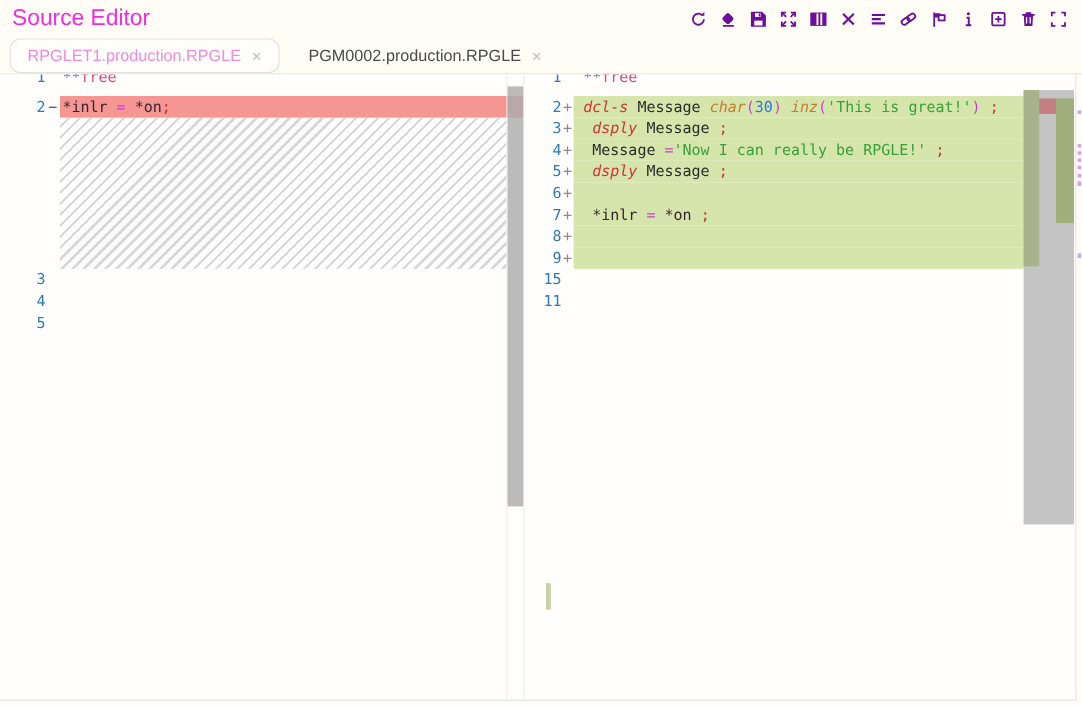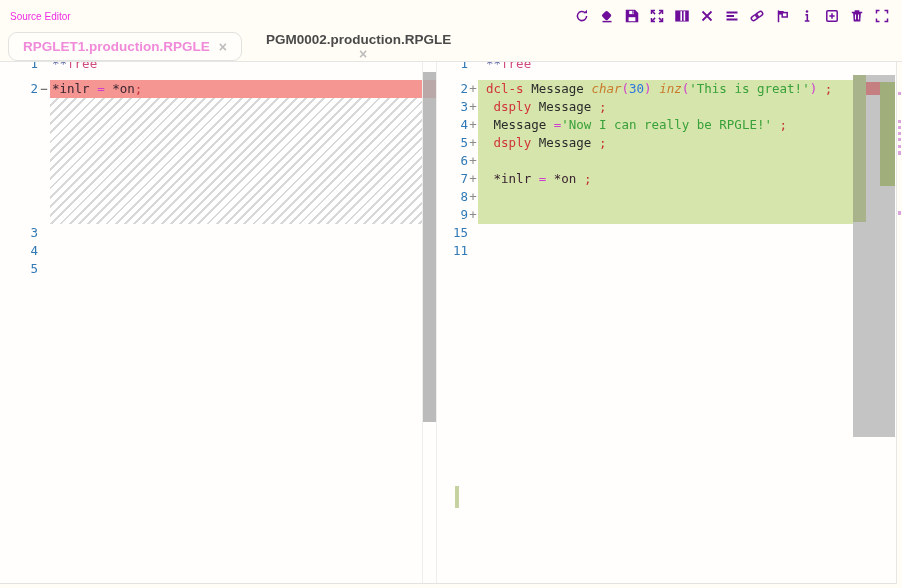--- a/index.html
+++ b/index.html
@@ -1,30 +1,30 @@
 <!DOCTYPE html>
 <html style="--c-title: #ee2ce2; --c-tab-active: #f08ad9; --c-tab-inactive: #4a4a4a; --c-icon: #6e0f9b; --c-line-number: #3079b5; --c-sign-minus: #555555; --c-sign-plus: #8a8a8a; --c-removed-bg: #f59693; --c-added-bg: #d6e5ac; --c-kw: #d13438; --c-typ: #c87a2a; --c-num: #2b76dd; --c-str: #39a139; --c-par: #cf3fcf; --c-op: #cf3fcf; --c-semi: #c43333; --c-sp: #3a2430; --c-pln: #2b2b2b; --c-dir: #5560a0; --c-dirf: #d04a7d; --c-ruler-red: #c57f80; --c-ruler-green: #9fae7a; --c-ruler-overlap: #a9b38b; --c-edge-dash: #dba2dd; --c-edge-green: #c6d2a2;"><head>
 <meta charset="utf-8">
 <style>
   * { margin:0; padding:0; box-sizing:border-box; }
   html,body { width:902px; height:588px; }
   body { font-family:"Liberation Sans", sans-serif; background:#fffdf6; position:relative; overflow:hidden; }
 
   
   .header { height:32px; display:flex; align-items:center; justify-content:space-between; padding:0 12px 0 10px; }
-  .title { font-size:10px; color:var(--c-title); }
+  .title { font-size:19px; color:var(--c-title); }
   .toolbar { display:flex; align-items:center; gap:9px; }
   .tbi { width:16px; height:16px; color:var(--c-icon); display:inline-flex; cursor:pointer; }
   .tbi svg { width:16px; height:16px; }
 
   
   .tabbar { height:30px; display:flex; align-items:flex-end; padding-left:8px; border-bottom:1px solid #e5e5e3; position:relative; }
-  .tab { height:29px; display:flex; align-items:center; padding:0 14px; font-size:13.5px; cursor:pointer;font-weight:bold; }
+  .tab { height:29px; display:flex; align-items:center; padding:0 14px; font-size:13.5px; cursor:pointer; }
   .tab.active { border:1px solid #e2e2df; border-radius:9px; background:#fffefb; color:var(--c-tab-active); }
-  .tab.inactive { color:var(--c-tab-inactive); margin-left:10px;flex-direction:column; }
+  .tab.inactive { color:var(--c-tab-inactive); margin-left:10px; }
   .tab .x { color:#bdbdbd; font-size:14px; margin-left:9px; line-height:1; }
 
   
   .editor { position:absolute; left:0; top:62px; width:897px; height:522px; background:#fffefd;
             border-right:1px solid #e6e6e4; border-bottom:1px solid #e3e3e1; overflow:hidden; }
   .pane { position:absolute; top:0; height:522px; overflow:hidden; }
   .pane.left { left:0; width:437px; }
   .pane.right { left:437px; width:460px; }
 
   .row { position:relative; height:18px; display:flex; align-items:center;
@@ -42,21 +42,21 @@
   .pane.right .sign { width:10px; color:var(--c-sign-plus); }
   .code { position:relative; white-space:pre; flex:1; }
   .pane.left .code { padding-left:2px; }
   .pane.right .code { padding-left:8px; }
   .row.clip .ln, .row.clip .sign, .row.clip .code { top:-7px; }
 
   .hatch { height:126px; margin-left:50px; margin-right:15px;
            background:repeating-linear-gradient(135deg,#ffffff 0 4.5px,#d8d8d8 4.5px 6.5px); }
 
   
-  .t-kw{color:var(--c-kw);} .t-typ{color:var(--c-typ);font-style:italic;} .t-num{color:var(--c-num);}
+  .t-kw{color:var(--c-kw);font-style:italic;} .t-typ{color:var(--c-typ);font-style:italic;} .t-num{color:var(--c-num);}
   .t-str{color:var(--c-str);} .t-par{color:var(--c-par);} .t-op{color:var(--c-op);}
   .t-semi{color:var(--c-semi);} .t-sp{color:var(--c-sp);} .t-pln{color:var(--c-pln);margin-top:10px;}
   .t-dir{color:var(--c-dir);} .t-dirf{color:var(--c-dirf);}
 
   
   .mid-hair1,.mid-hair2 { position:absolute; top:0; width:1px; height:522px; background:#ededeb; }
   .mid-hair1 { left:422px; } .mid-hair2 { left:436px; }
   .mid-thumb { position:absolute; left:423px; top:10px; width:13px; height:350px; background:rgba(172,172,172,.82); }
   .r-track   { position:absolute; left:853px; top:13px; width:42px; height:362px; background:#c4c4c4; }
   .r-overlap { position:absolute; left:853px; top:13px; width:13px; height:147px; background:var(--c-ruler-overlap); }

